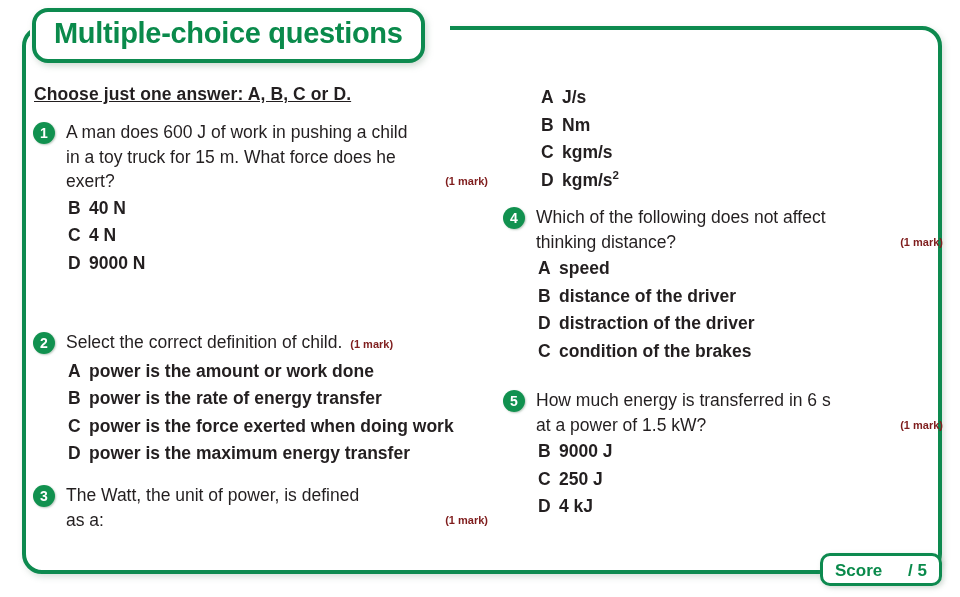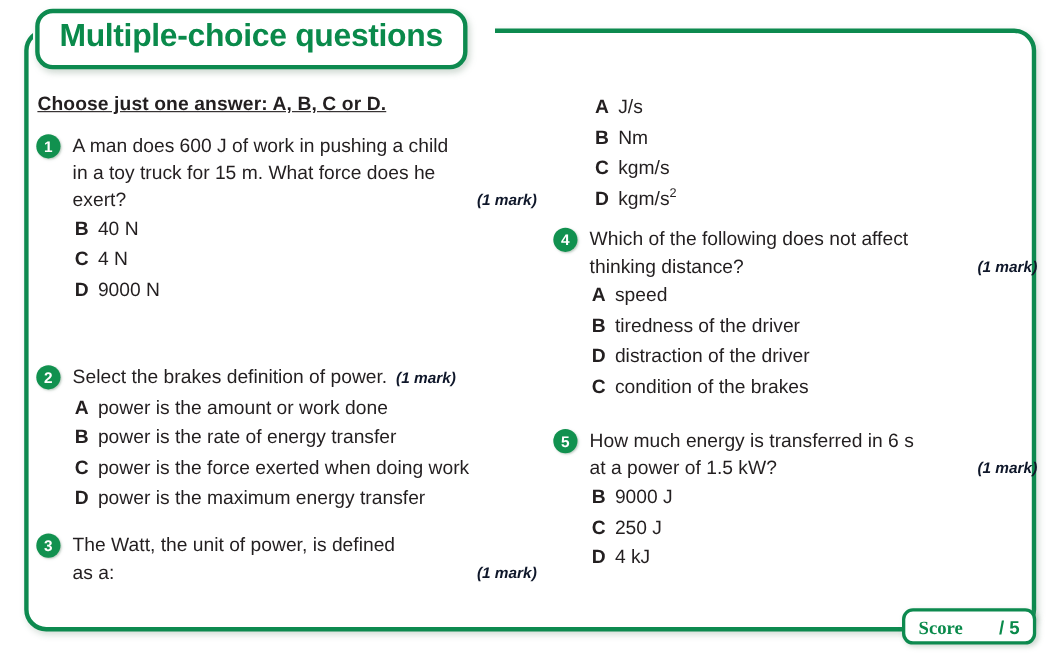--- a/index.html
+++ b/index.html
@@ -124,25 +124,24 @@
   .q-text {
     font-size: 17.5px;
     line-height: 24.5px;
     color: #231f20;
   }
   .q-line {
     display: block;
     position: relative;
   }
   .mark {
-    color: #0f172a;
-    font-size: 14px;
+    color: #7f1d1d;
+    font-size: 11px;
     font-weight: bold;
     white-space: nowrap;
-    font-style: italic;
   }
   .mark-right {
     position: absolute;
     right: 0;
     bottom: 0;
   }
   .mark-inline {
     margin-left: 8px;
   }
 
@@ -155,21 +154,21 @@
     line-height: 27.5px;
     color: #231f20;
     white-space: nowrap;
   }
   .option .letter {
     display: inline-block;
     width: 21px;
     font-weight: bold;
   }
   .option .answer {
-    font-weight: normal;
+    font-weight: bold;
   }
   .option .answer sup {
     font-size: 0.66em;
     vertical-align: super;
     line-height: 0;
   }
 
   
   .options-standalone {
     position: absolute;
@@ -191,21 +190,20 @@
     z-index: 6;
     box-sizing: border-box;
   }
   .score-label {
     position: absolute;
     left: 12px;
     top: 5px;
     font-size: 17px;
     font-weight: bold;
     color: #0a8a4b;
-    font-family: Liberation Serif, serif;
   }
   .score-total {
     position: absolute;
     right: 12px;
     top: 5px;
     font-size: 17px;
     font-weight: bold;
     color: #0a8a4b;
   }
 </style>
@@ -249,21 +247,21 @@
           <span class="letter">D</span><span class="answer">9000 N</span>
         </div>
       </div>
     </div>
 
     <div class="question" style="top:330px; width:455px;">
       <div class="q-head">
         <span class="q-num">2</span>
         <div class="q-text">
           <span class="q-line">
-            <span>Select the brakes definition of power.</span><span class="mark mark-inline">(1 mark)</span>
+            <span>Select the correct definition of child.</span><span class="mark mark-inline">(1 mark)</span>
           </span>
         </div>
       </div>
       <div class="options">
         <div class="option">
           <span class="letter">A</span><span class="answer">power is the amount or work done</span>
         </div>
         <div class="option">
           <span class="letter">B</span><span class="answer">power is the rate of energy transfer</span>
         </div>
@@ -317,21 +315,21 @@
             <span>thinking distance?</span>
             <span class="mark mark-right">(1 mark)</span>
           </span>
         </div>
       </div>
       <div class="options">
         <div class="option">
           <span class="letter">A</span><span class="answer">speed</span>
         </div>
         <div class="option">
-          <span class="letter">B</span><span class="answer">tiredness of the driver</span>
+          <span class="letter">B</span><span class="answer">distance of the driver</span>
         </div>
         <div class="option">
           <span class="letter">D</span><span class="answer">distraction of the driver</span>
         </div>
         <div class="option">
           <span class="letter">C</span><span class="answer">condition of the brakes</span>
         </div>
       </div>
     </div>
 

